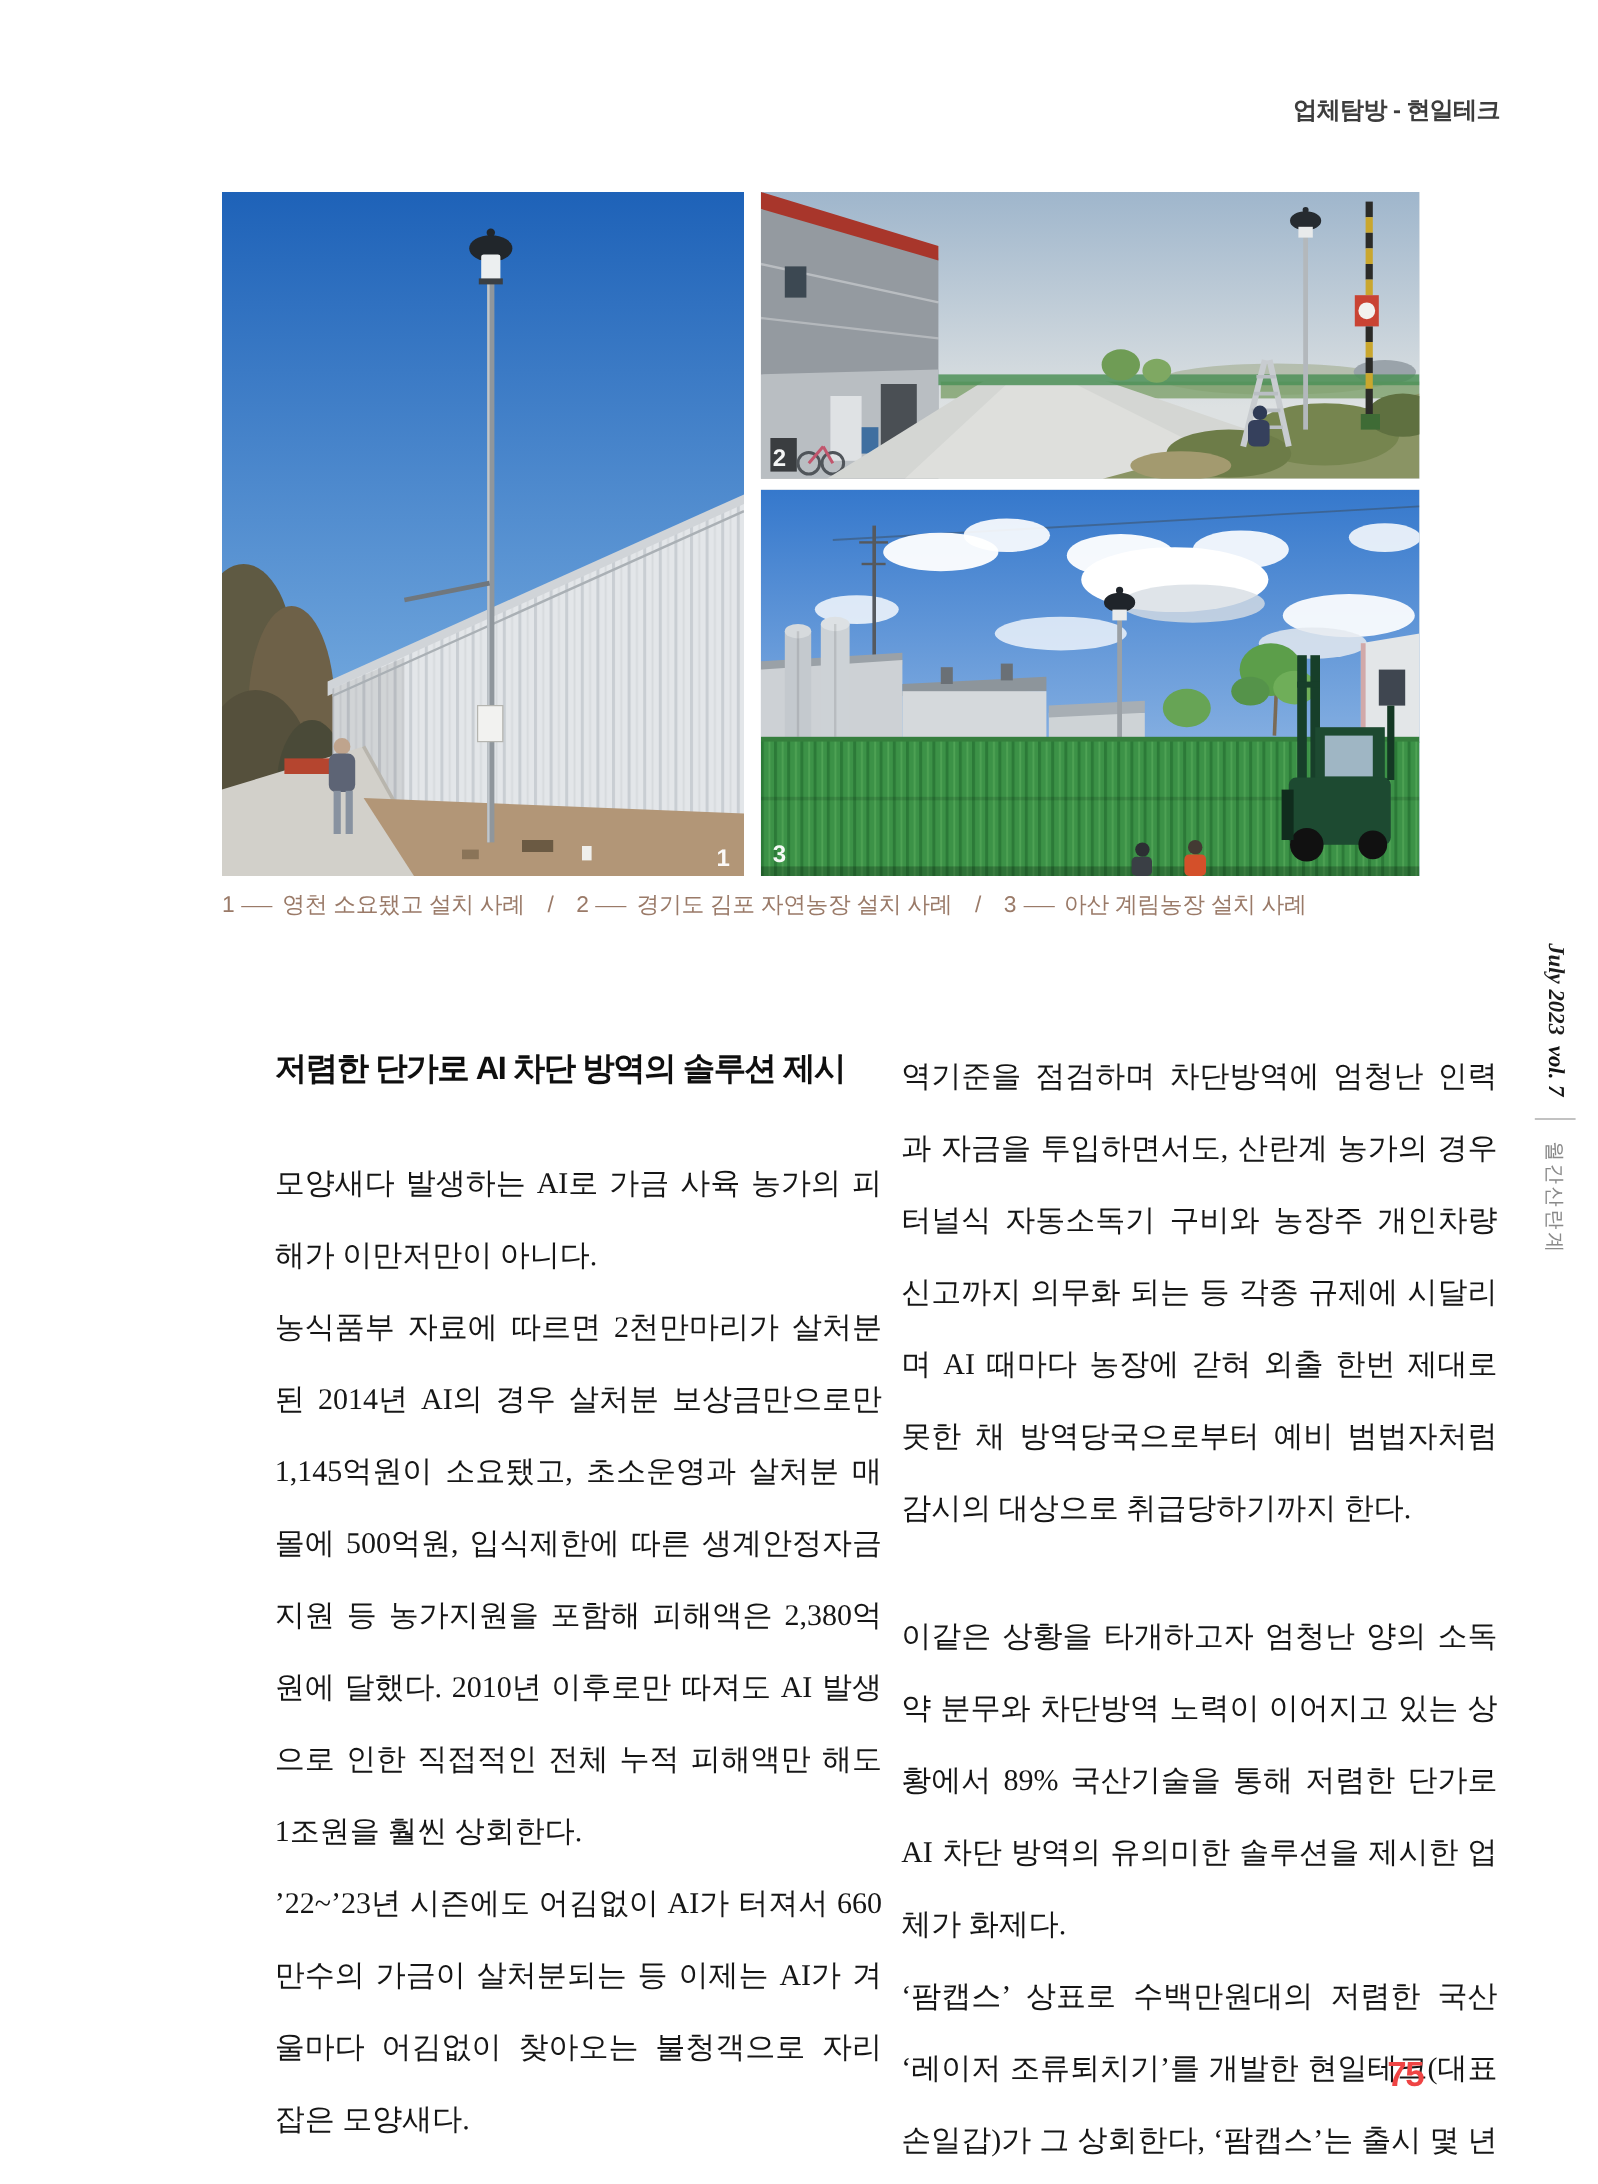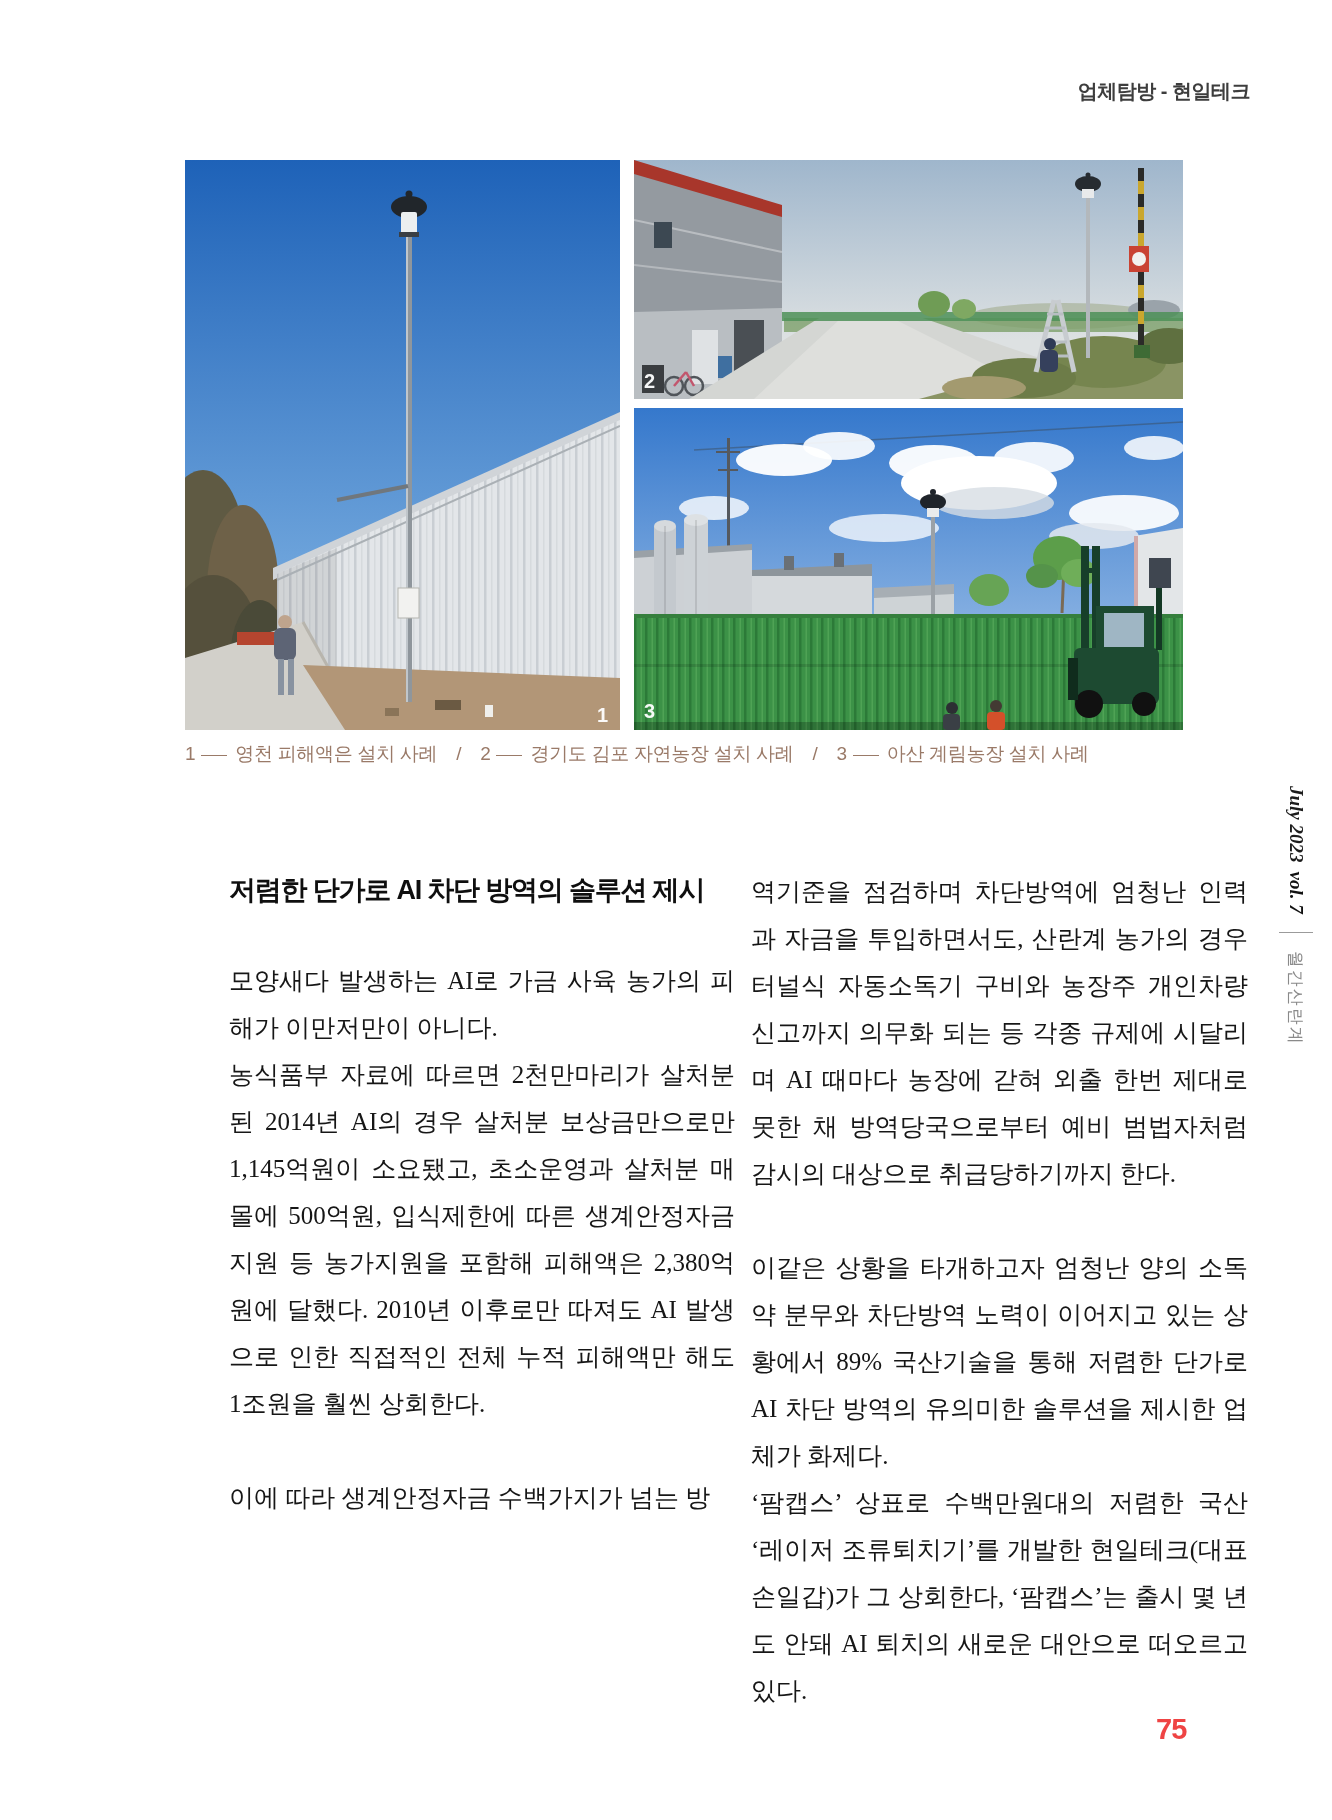--- a/index.html
+++ b/index.html
@@ -46,21 +46,21 @@
   .sb-mag{font-size:17px;color:#8a8a8a;letter-spacing:2px;font-weight:500;}
   
   .col{position:absolute;}
   .col-left{left:185px;top:872px;width:506px;margin-left:44px;}
   .col-right{left:751px;top:868px;width:497px;}
   .article-heading{
     margin:0 0 49px 0;font-size:27px;line-height:36px;font-weight:700;
     letter-spacing:-1.2px;color:#0f0f0f;
   }
   .col p{
-    margin:0;font-family:"Liberation Serif",serif;font-size:25px;line-height:47px;
+    margin:0;font-family:"Liberation Serif",serif;font-size:25px;line-height:60px;
     text-align:justify;color:#161616;word-break:break-all;
   }
   .col p.gap-before{margin-top:47px;}
   
   .page-number{
     position:absolute;left:1156px;top:1713px;
     font-size:29px;font-weight:700;color:#ef4444;letter-spacing:-1px;
   }
 </style>
 </head>
@@ -273,38 +273,39 @@
 
       <circle cx="318" cy="300" r="6" fill="#2c2f33"></circle>
       <rect x="309" y="306" width="17" height="16" rx="4" fill="#3a3f45"></rect>
       <circle cx="362" cy="298" r="6" fill="#433a33"></circle>
       <rect x="353" y="304" width="18" height="18" rx="4" fill="#d4502a"></rect>
       <text class="photo-num" x="10" y="310">3</text>
     </svg>
   </figure>
 
   <div class="caption">
-    <span class="cap-item"><span class="cap-num">1</span><span class="cap-line"></span><span>영천 피해액은 설치 사례</span></span>
+    <span class="cap-item"><span class="cap-num">1</span><span class="cap-line"></span><span>영천 소요됐고 설치 사례</span></span>
     <span class="cap-sep">/</span>
     <span class="cap-item"><span class="cap-num">2</span><span class="cap-line"></span><span>경기도 김포 자연농장 설치 사례</span></span>
     <span class="cap-sep">/</span>
     <span class="cap-item"><span class="cap-num">3</span><span class="cap-line"></span><span>아산 계림농장 설치 사례</span></span>
   </div>
 
   <div class="sidebar-rot">
     <span class="sb-july">July 2023</span>
     <span class="sb-vol">vol. 7</span>
     <span class="sb-div"></span>
     <span class="sb-mag">월간산란계</span>
   </div>
 
   <div class="col col-left">
     <h2 class="article-heading">저렴한 단가로 AI 차단 방역의 솔루션 제시</h2>
     <p>모양새다 발생하는 AI로 가금 사육 농가의 피해가 이만저만이 아니다.</p>
     <p>농식품부 자료에 따르면 2천만마리가 살처분된 2014년 AI의 경우 살처분 보상금만으로만 1,145억원이 소요됐고, 초소운영과 살처분 매몰에 500억원, 입식제한에 따른 생계안정자금 지원 등 농가지원을 포함해 피해액은 2,380억원에 달했다. 2010년 이후로만 따져도 AI 발생으로 인한 직접적인 전체 누적 피해액만 해도 1조원을 훨씬 상회한다.</p>
+    <p>’22~’23년 시즌에도 어김없이 AI가 터져서 660만수의 가금이 살처분되는 등 이제는 AI가 겨울마다 어김없이 찾아오는 불청객으로 자리 잡은 모양새다.</p>
     <p class="gap-before">이에 따라 생계안정자금 수백가지가 넘는 방</p>
   </div>
 
   <div class="col col-right">
     <p>역기준을 점검하며 차단방역에 엄청난 인력과 자금을 투입하면서도, 산란계 농가의 경우 터널식 자동소독기 구비와 농장주 개인차량 신고까지 의무화 되는 등 각종 규제에 시달리며 AI 때마다 농장에 갇혀 외출 한번 제대로 못한 채 방역당국으로부터 예비 범법자처럼 감시의 대상으로 취급당하기까지 한다.</p>
     <p class="gap-before">이같은 상황을 타개하고자 엄청난 양의 소독약 분무와 차단방역 노력이 이어지고 있는 상황에서 89% 국산기술을 통해 저렴한 단가로 AI 차단 방역의 유의미한 솔루션을 제시한 업체가 화제다.</p>
     <p>‘팜캡스’ 상표로 수백만원대의 저렴한 국산 ‘레이저 조류퇴치기’를 개발한 현일테크(대표 손일갑)가 그 상회한다, ‘팜캡스’는 출시 몇 년도 안돼 AI 퇴치의 새로운 대안으로 떠오르고 있다.</p>
   </div>
 
   <div class="page-number">75</div>

